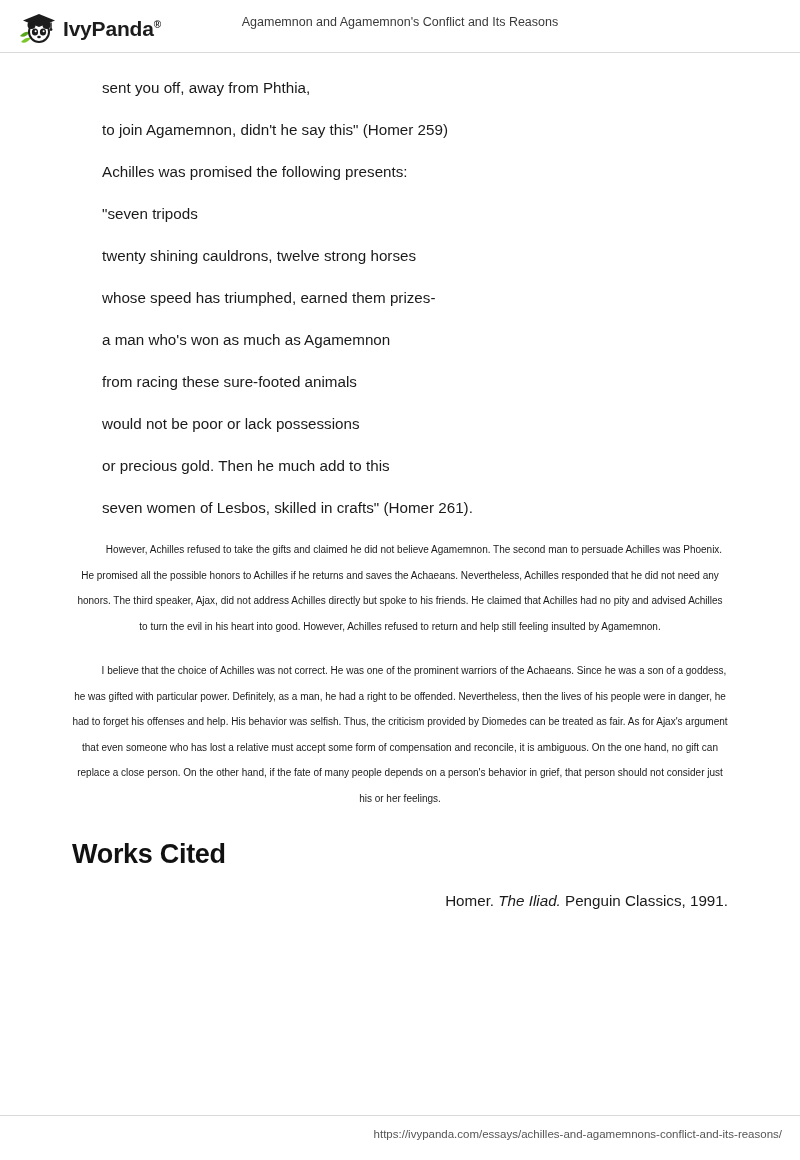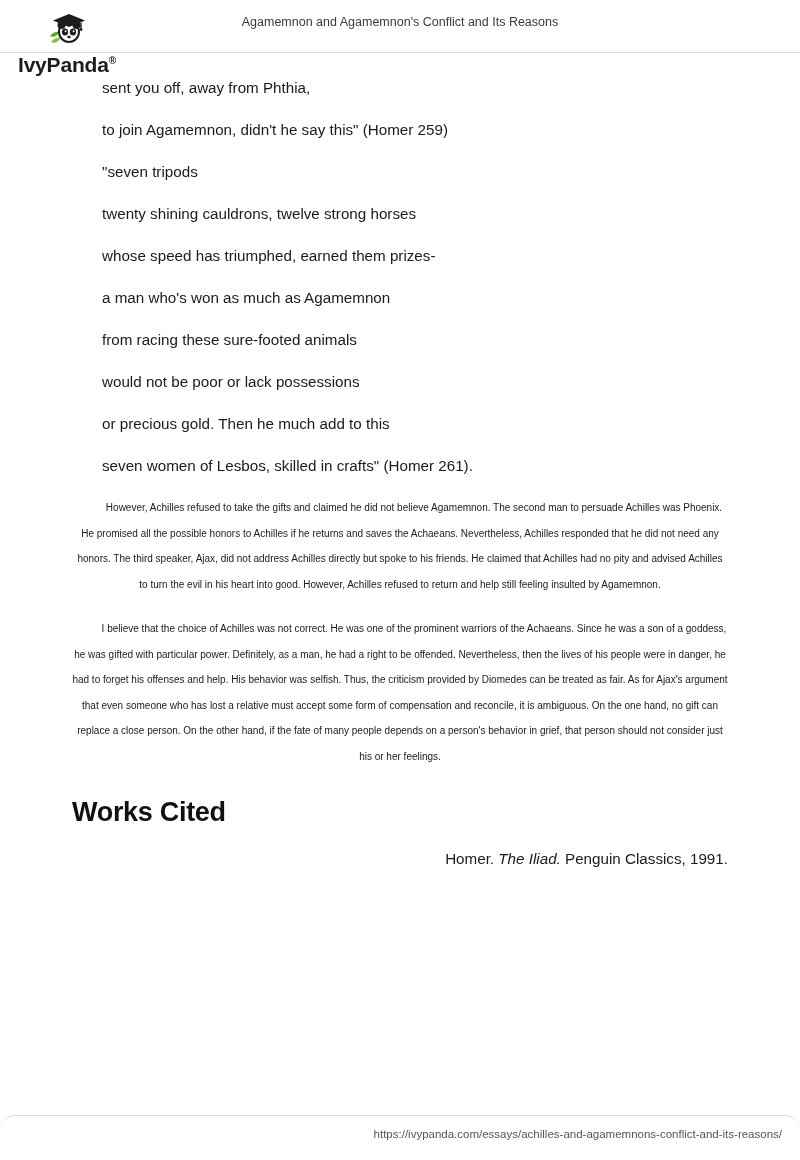--- a/index.html
+++ b/index.html
@@ -22,21 +22,20 @@
     height: 52px;
     border-bottom: 1px solid #d9d9d9;
   }
   .brand {
     position: absolute;
     left: 18px;
     top: 12px;
     display: flex;
     align-items: center;
     gap: 7px;
-    flex-direction: column;
   }
   .brand-mark {
     width: 38px;
     height: 34px;
     position: relative;
     display: block;
   }
   .brand-text {
     font-size: 21px;
     font-weight: bold;
@@ -97,21 +96,20 @@
   }
 
   
   .page-footer {
     position: absolute;
     left: 0;
     right: 0;
     bottom: 0;
     height: 44px;
     border-top: 1px solid #d9d9d9;
-    border-radius: 15px;
   }
   .footer-url {
     position: absolute;
     right: 18px;
     top: 12px;
     font-size: 11.5px;
     color: #555;
   }
 </style>
 </head>
@@ -144,20 +142,21 @@
     </span>
   </div>
   <div class="header-title">Agamemnon and Agamemnon's Conflict and Its Reasons</div>
 </div>
 
 <div class="content">
 
   <p class="quote-line">sent you off, away from Phthia,</p>
   <p class="quote-line">to join Agamemnon, didn't he say this" (Homer 259)</p>
 
+  <p class="quote-line">Achilles was promised the following presents:</p>
 
   <p class="quote-line">"seven tripods</p>
   <p class="quote-line">twenty shining cauldrons, twelve strong horses</p>
   <p class="quote-line">whose speed has triumphed, earned them prizes-</p>
   <p class="quote-line">a man who's won as much as Agamemnon</p>
   <p class="quote-line">from racing these sure-footed animals</p>
   <p class="quote-line">would not be poor or lack possessions</p>
   <p class="quote-line">or precious gold. Then he much add to this</p>
   <p class="quote-line">seven women of Lesbos, skilled in crafts" (Homer 261).</p>
 

